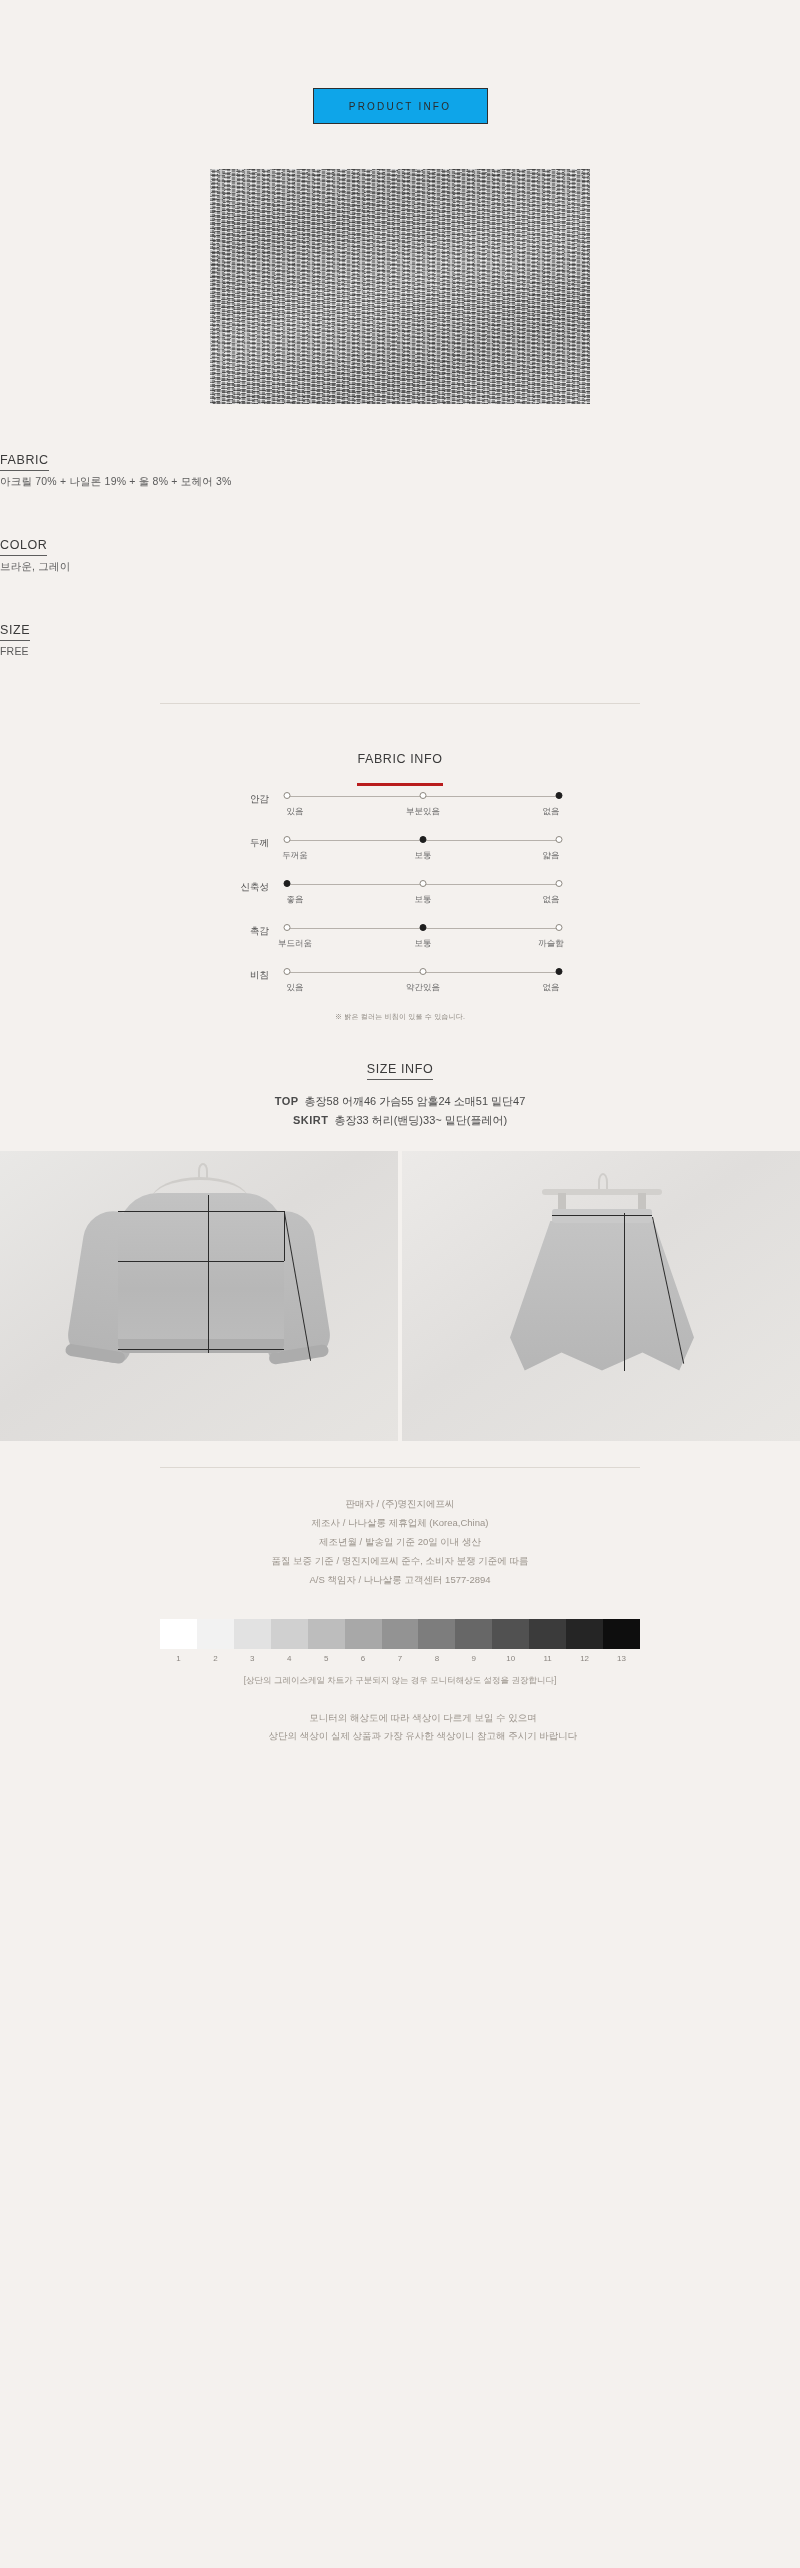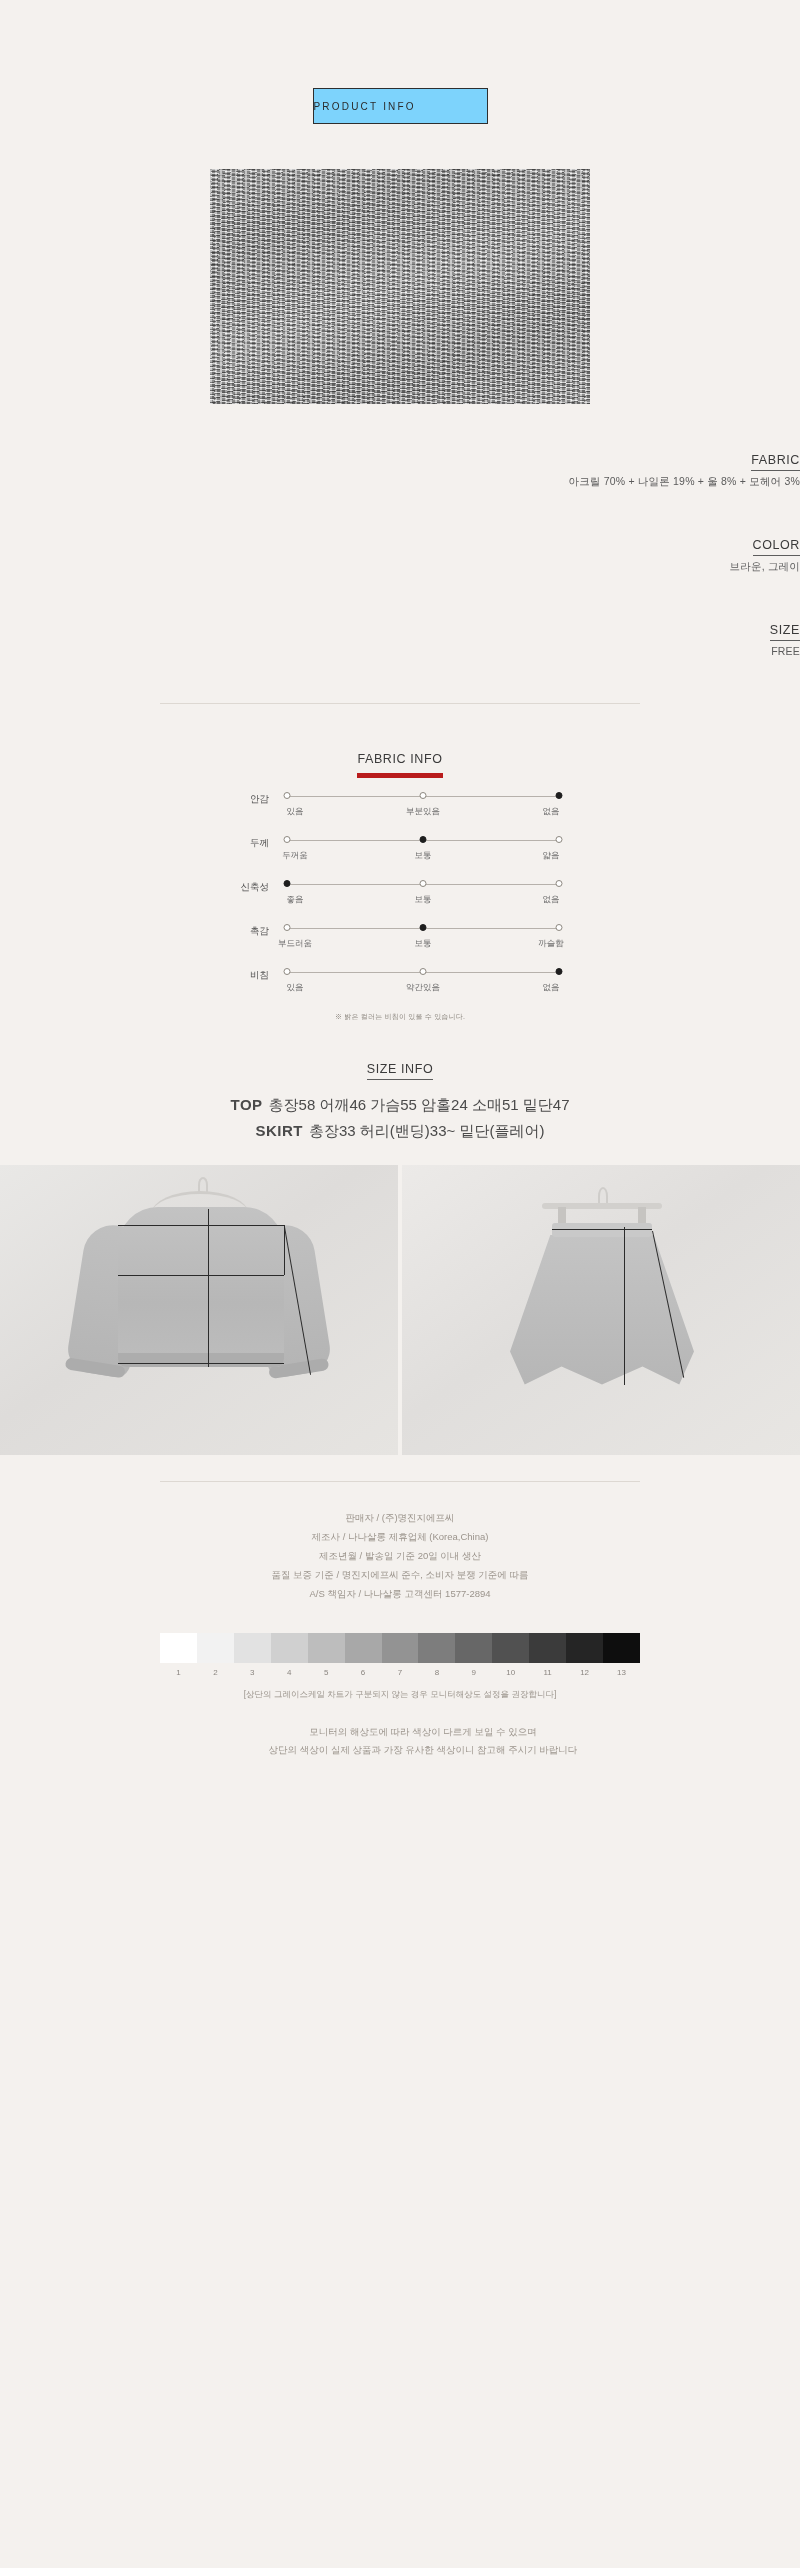--- a/index.html
+++ b/index.html
@@ -9,23 +9,24 @@
     background: #f4f1ee;
     font-family: "Liberation Sans", sans-serif;
     color: #4a4a4a;
   }
   .page { width:800px; position:relative; }
 
   
   .product-info-badge {
     width: 175px;
     margin: 88px auto 0 auto;
+    text-align:center;
     padding: 12px 0 11px 0;
     border: 1px solid #2e2e2e;
-    background: #7dd3fc;
+    background: #0ea5e9;
     font-size: 10px;
     letter-spacing: 2.2px;
     color: #2b2b2b;
   }
   .badge-wrap { position:relative; }
   .badge-wrap:after{
     content:"";
     position:absolute;
     left:50%; transform:translateX(-50%);
     top: 112px;
@@ -42,21 +43,21 @@
     background:
       repeating-linear-gradient(9deg, rgba(255,255,255,.55) 0 1px, rgba(255,255,255,0) 1px 4px),
       repeating-linear-gradient(-9deg, rgba(40,40,40,.45) 0 1px, rgba(40,40,40,0) 1px 4px),
       repeating-linear-gradient(90deg, rgba(255,255,255,.25) 0 2px, rgba(0,0,0,.18) 2px 5px),
       repeating-linear-gradient(0deg, rgba(0,0,0,.15) 0 2px, rgba(255,255,255,.12) 2px 6px),
       linear-gradient(160deg,#9b9b9b 0%, #8e8e8e 25%, #a4a4a4 50%, #8a8a8a 75%, #9e9e9e 100%);
     filter: contrast(1.15);
   }
 
   
-  .spec { text-align:right; margin-top: 46px; }
+  .spec { text-align:left; margin-top: 46px; }
   .spec-title {
     font-size: 12.5px;
     letter-spacing: .6px;
     color:#3a3a3a;
     display:inline-block;
     border-bottom:1px solid #5d5d5d;
     padding-bottom: 3px;
   }
   .spec-value {
     font-size: 10.5px;
@@ -71,21 +72,21 @@
   }
 
   
   .fabric-info { margin-top: 48px; }
   .fi-title {
     text-align:center;
     font-size: 12.5px;
     letter-spacing:.6px;
     color:#3a3a3a;
   }
-  .fi-title span { border-bottom:5px solid #b91c1c; padding-bottom:7px; }
+  .fi-title span { border-bottom:3px solid #b91c1c; padding-bottom:17px; }
   .fi-rows { width: 330px; margin: 26px auto 0 auto; }
   .fi-row { display:flex; align-items:flex-start; margin-bottom: 18px; }
   .fi-label {
     width: 46px; text-align:right; padding-right:12px;
     font-size:9.5px; color:#4e4e4e; padding-top:1px;
   }
   .fi-track-wrap { flex:1; position:relative; }
   .fi-line { position:absolute; left:6px; right:6px; top:4px; height:1px; background:#b6b1ab; }
   .fi-ticks { position:relative; height:10px; }
   .fi-dot {
@@ -94,21 +95,21 @@
   }
   .fi-dot.active { background:#1e1e1e; border-color:#1e1e1e; }
   .fi-captions { position:relative; height:12px; margin-top:4px; }
   .fi-cap { position:absolute; font-size:8.5px; color:#6a6a6a; transform:translateX(-50%); white-space:nowrap; }
   .fi-note { text-align:center; font-size:7px; color:#8d8880; margin-top:2px; letter-spacing:.2px; }
 
   
   .size-info { margin-top: 40px; text-align:center; }
   .si-title { font-size:12.5px; letter-spacing:.6px; color:#3a3a3a; }
   .si-title span { border-bottom:1px solid #5d5d5d; padding-bottom:3px; }
-  .si-lines { margin-top: 16px; font-size:15px; color:#4a4a4a; line-height:1.75; }
+  .si-lines { margin-top: 16px; font-size:11px; color:#4a4a4a; line-height:1.75; }
   .si-lines b { font-weight:bold; letter-spacing:.5px; margin-right:6px; }
 
   
   .photos { display:flex; gap:4px; margin-top: 20px; }
   .photo { position:relative; width:398px; height:290px; overflow:hidden; }
   .photo.left { background: linear-gradient(145deg,#e9e8e6 0%, #dedcda 45%, #e6e4e1 100%); }
   .photo.right { background: linear-gradient(145deg,#eceae8 0%, #e0dedc 45%, #e8e6e3 100%); }
 
   
   .sw-hanger {

